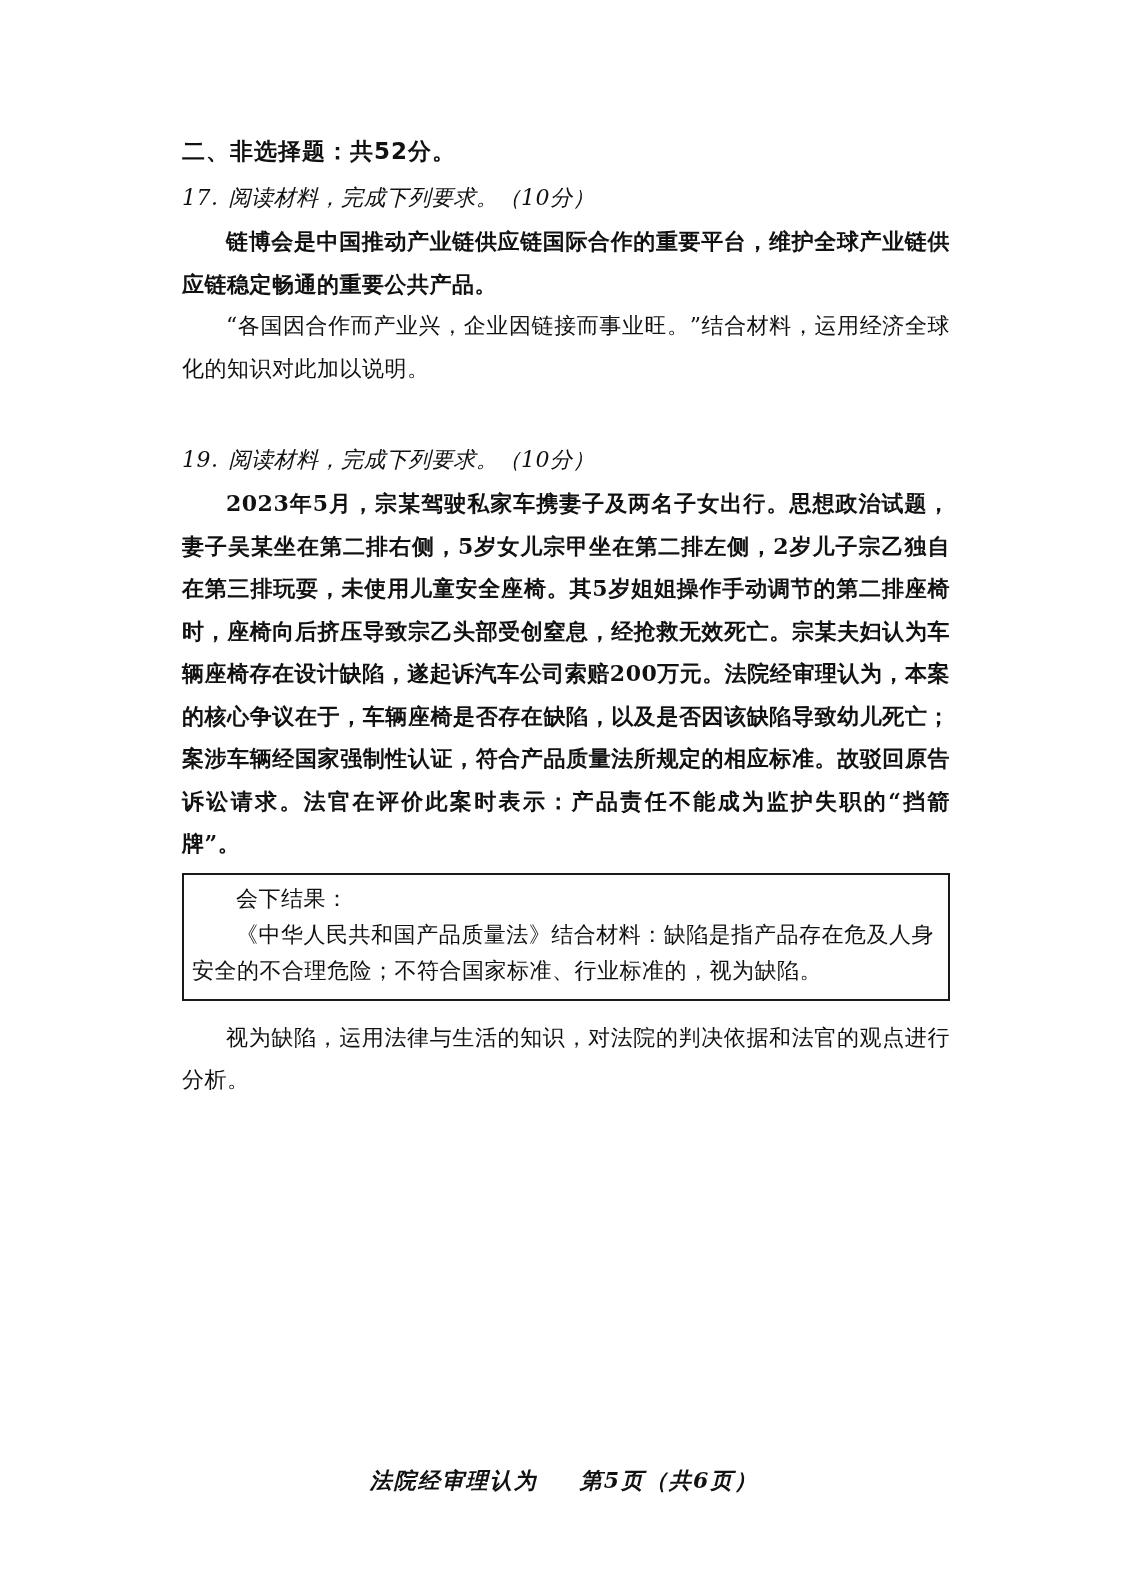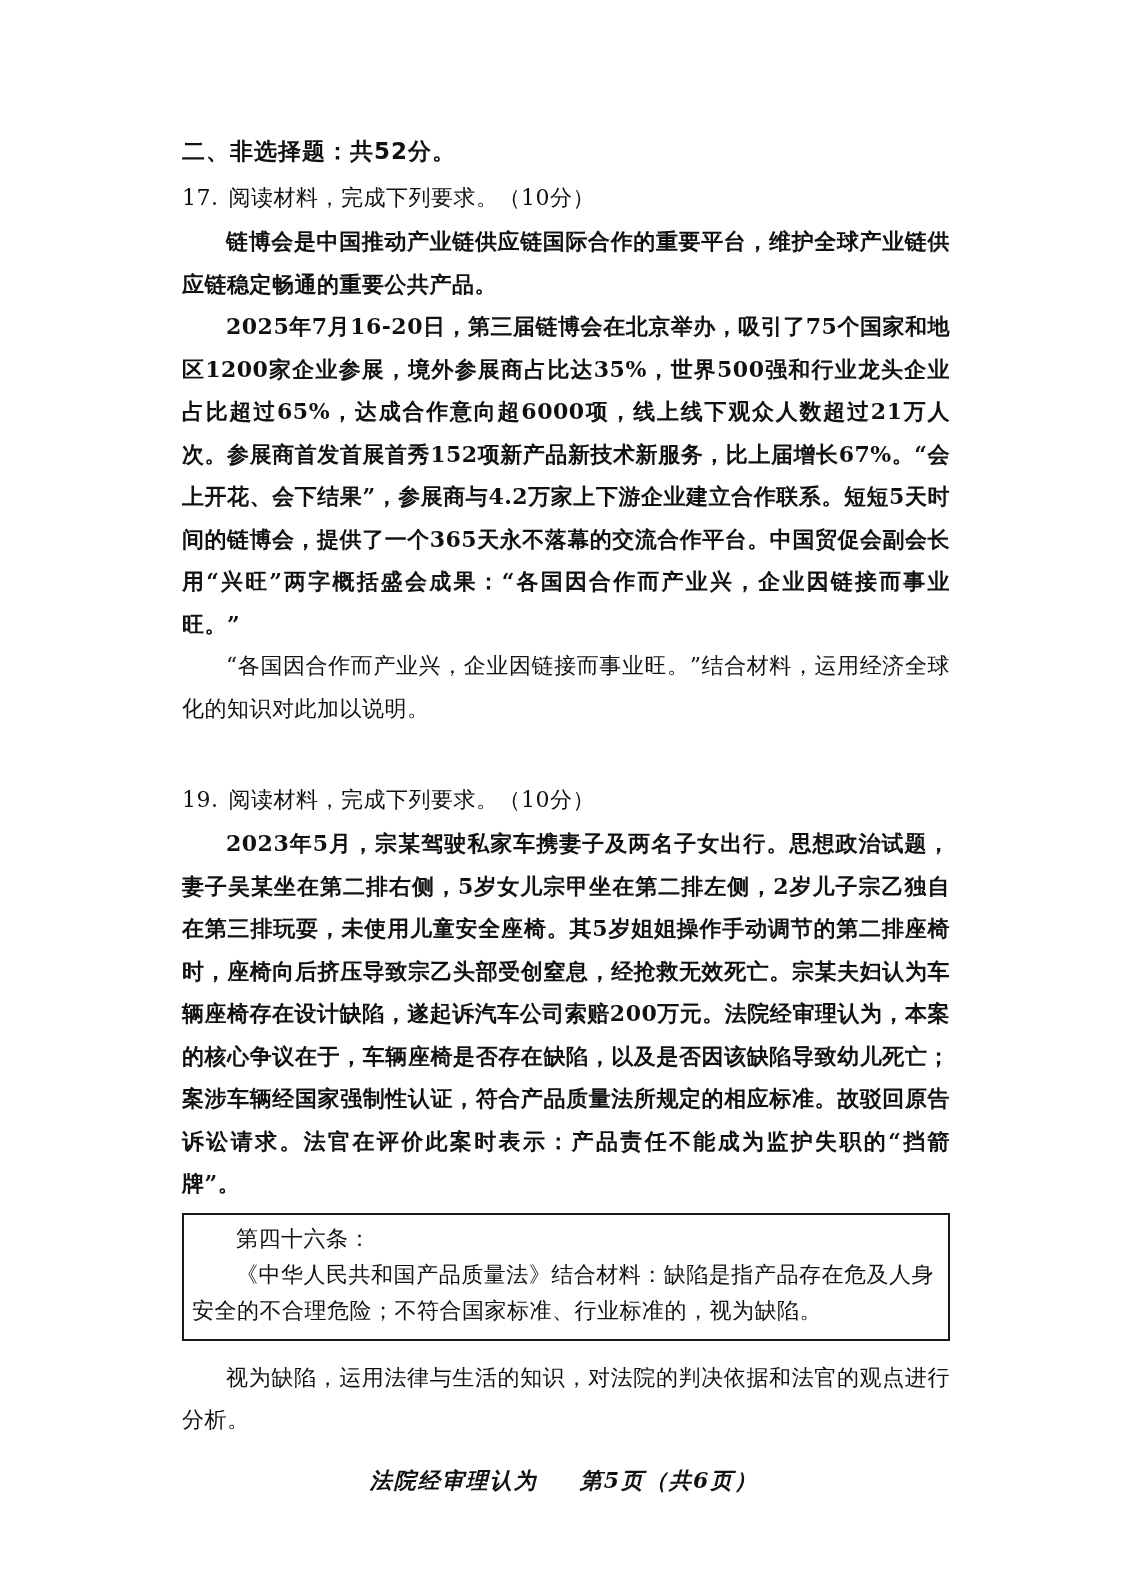--- a/index.html
+++ b/index.html
@@ -25,20 +25,21 @@
     font-size: 23px;
     line-height: 42px;
     margin: 0 0 4px 0;
     letter-spacing: 1px;
   }
   .q-head {
     font-size: 22px;
     line-height: 44px;
     margin: 0;
     letter-spacing: 0.5px;
+    font-style: italic;
   }
   .q-num {
     margin-right: 10px;
   }
   p.material, p.task {
     font-size: 22px;
     line-height: 42.5px;
     margin: 0;
     text-align: justify;
     text-align-last: left;
@@ -84,30 +85,29 @@
 </head>
 <body>
 
 <div class="page">
 
   <h2 class="section-heading">二、非选择题：共52分。</h2>
 
   <section class="question question-17">
     <p class="q-head"><span class="q-num">17.</span><span>阅读材料，完成下列要求。（10分）</span></p>
     <p class="material">链博会是中国推动产业链供应链国际合作的重要平台，维护全球产业链供应链稳定畅通的重要公共产品。</p>
-    <p class="material">2025年7月16-20日，第三届链博会在北京举办，吸引了75个国家和地区1200家企业参展，境外参展商占比达35%，世界500强和行业龙头企业占比超过65%，达成合作意向超6000项，线上线下观众人数超过21万人次。参展商首发首展首秀152项新产品新技术新服务，比上届增长67%。“会上开花、会下结果”，参展商与4.2万家上下游企业建立合作联系。短短5天时间的链博会，提供了一个365天永不落幕的交流合作平台。中国贸促会副会长用“兴旺”两字概括盛会成果：“各国因合作而产业兴，企业因链接而事业旺。”</p>
     <p class="task">“各国因合作而产业兴，企业因链接而事业旺。”结合材料，运用经济全球化的知识对此加以说明。</p>
   </section>
 
   <section class="question question-18">
     <p class="q-head"><span class="q-num">19.</span><span>阅读材料，完成下列要求。（10分）</span></p>
     <p class="material">2023年5月，宗某驾驶私家车携妻子及两名子女出行。思想政治试题，妻子吴某坐在第二排右侧，5岁女儿宗甲坐在第二排左侧，2岁儿子宗乙独自在第三排玩耍，未使用儿童安全座椅。其5岁姐姐操作手动调节的第二排座椅时，座椅向后挤压导致宗乙头部受创窒息，经抢救无效死亡。宗某夫妇认为车辆座椅存在设计缺陷，遂起诉汽车公司索赔200万元。法院经审理认为，本案的核心争议在于，车辆座椅是否存在缺陷，以及是否因该缺陷导致幼儿死亡；案涉车辆经国家强制性认证，符合产品质量法所规定的相应标准。故驳回原告诉讼请求。法官在评价此案时表示：产品责任不能成为监护失职的“挡箭牌”。</p>
 
     <div class="linkbox">
-      <p>第四十六条：</p>
+      <p>会下结果：</p>
       <p>《中华人民共和国产品质量法》结合材料：缺陷是指产品存在危及人身安全的不合理危险；不符合国家标准、行业标准的，视为缺陷。</p>
     </div>
 
     <p class="task task-after-box">视为缺陷，运用法律与生活的知识，对法院的判决依据和法官的观点进行分析。</p>
   </section>
 
   <div class="footer">
     <span class="footer-left">法院经审理认为</span><span>第5页（共6页）</span>
   </div>
 

